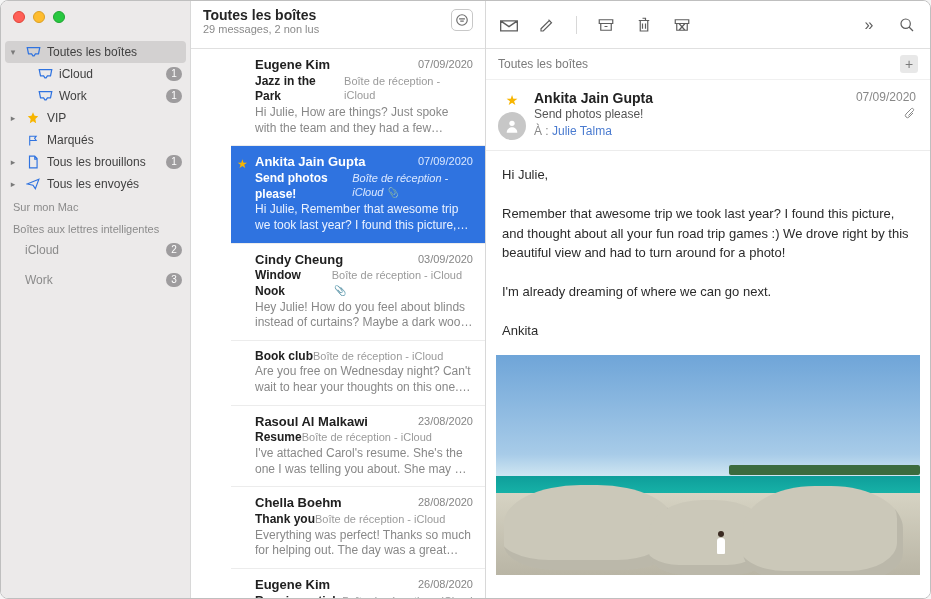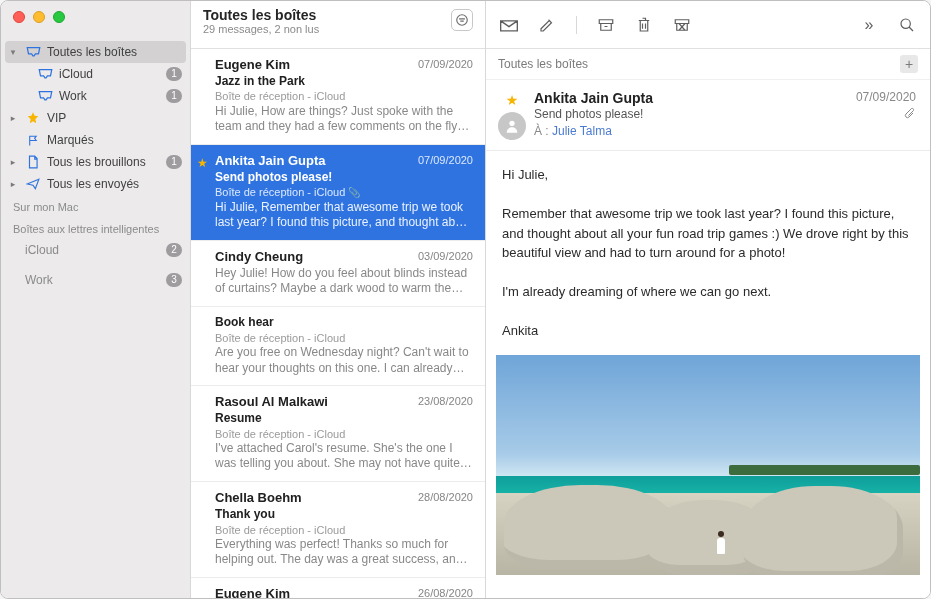--- a/index.html
+++ b/index.html
@@ -88,43 +88,43 @@
     display:flex; justify-content:space-between; align-items:flex-start;
   }
   .list-header .titles { display:flex; flex-direction:column;}
   .list-title { font-size:14px; font-weight:600; color:#262626;}
   .list-sub   { font-size:11px; color:#8a8a8a; }
   .filter-btn {
     width:22px; height:22px; border:1px solid #c8c8c8; border-radius:5px;
     display:flex; align-items:center; justify-content:center;
     color:#6e6e6e; margin-top:2px;
   }
-  .msg-list { flex:1; overflow:hidden; }
+  .msg-list { flex:1; overflow:hidden;padding-left:40px; }
   .msg-item {
     padding: 8px 12px 9px 24px;
     border-bottom: 1px solid #ececec;
     position:relative;
     line-height:1.3;
   }
   .msg-item .star-marker {
     position:absolute; left:6px; top:11px;
     color:#f7b500; font-size:12px;
   }
   .msg-item.selected {
     background:#2f73e0;
     color:#fff;
   }
   .msg-item .row1 { display:flex; justify-content:space-between; font-weight:700; font-size:13px;}
   .msg-item .row1 .date { font-weight:400; font-size:11px; }
   .msg-item.selected .row1 .date { color:#dbe8ff;}
   .msg-item:not(.selected) .row1 .date { color:#858585;}
-  .msg-item .row2 { display:flex; justify-content:flex-start; font-size:12px;flex-direction:column; }
+  .msg-item .row2 { display:flex; justify-content:flex-start; font-size:12px; }
   .msg-item .row2 .subj { font-weight:600; }
   .msg-item:not(.selected) .row2 .box { color:#9a9a9a; font-size:11px;}
-  .msg-item.selected .row2 .box { color:#dbe8ff; font-size:11px;}
+  .msg-item.selected .row2 .box { color:#dbe8ff; font-size:11px;font-style:italic;}
   .clip { font-size:10px; margin-left:3px;}
   .msg-item .preview {
     font-size:12px;
     display:-webkit-box; -webkit-line-clamp:2; -webkit-box-orient:vertical;
     overflow:hidden;
   }
   .msg-item:not(.selected) .preview { color:#888888;}
   .msg-item.selected .preview { color:#eaf2ff;}
 
   
@@ -347,25 +347,29 @@
             <span class="subj">Send photos please!</span>
             <span class="box">Boîte de réception - iCloud<span class="clip">📎</span></span>
           </div>
           <div class="preview">Hi Julie, Remember that awesome trip we took last year? I found this picture, and thought about all y…</div>
         </div>
         <div class="msg-item">
           <div class="row1">
             <span>Cindy Cheung</span>
             <span class="date">03/09/2020</span>
           </div>
+          <div class="row2">
+            <span class="subj">Window Nook</span>
+            <span class="box">Boîte de réception - iCloud<span class="clip">📎</span></span>
+          </div>
           <div class="preview">Hey Julie! How do you feel about blinds instead of curtains? Maybe a dark wood to warm the space a…</div>
         </div>
         <div class="msg-item">
           <div class="row2">
-            <span class="subj">Book hear</span>
+            <span class="subj">Book club</span>
             <span class="box">Boîte de réception - iCloud</span>
           </div>
           <div class="preview">Are you free on Wednesday night? Can't wait to hear your thoughts on this one. I can already gues…</div>
         </div>
         <div class="msg-item">
           <div class="row1">
             <span>Rasoul Al Malkawi</span>
             <span class="date">23/08/2020</span>
           </div>
           <div class="row2">

